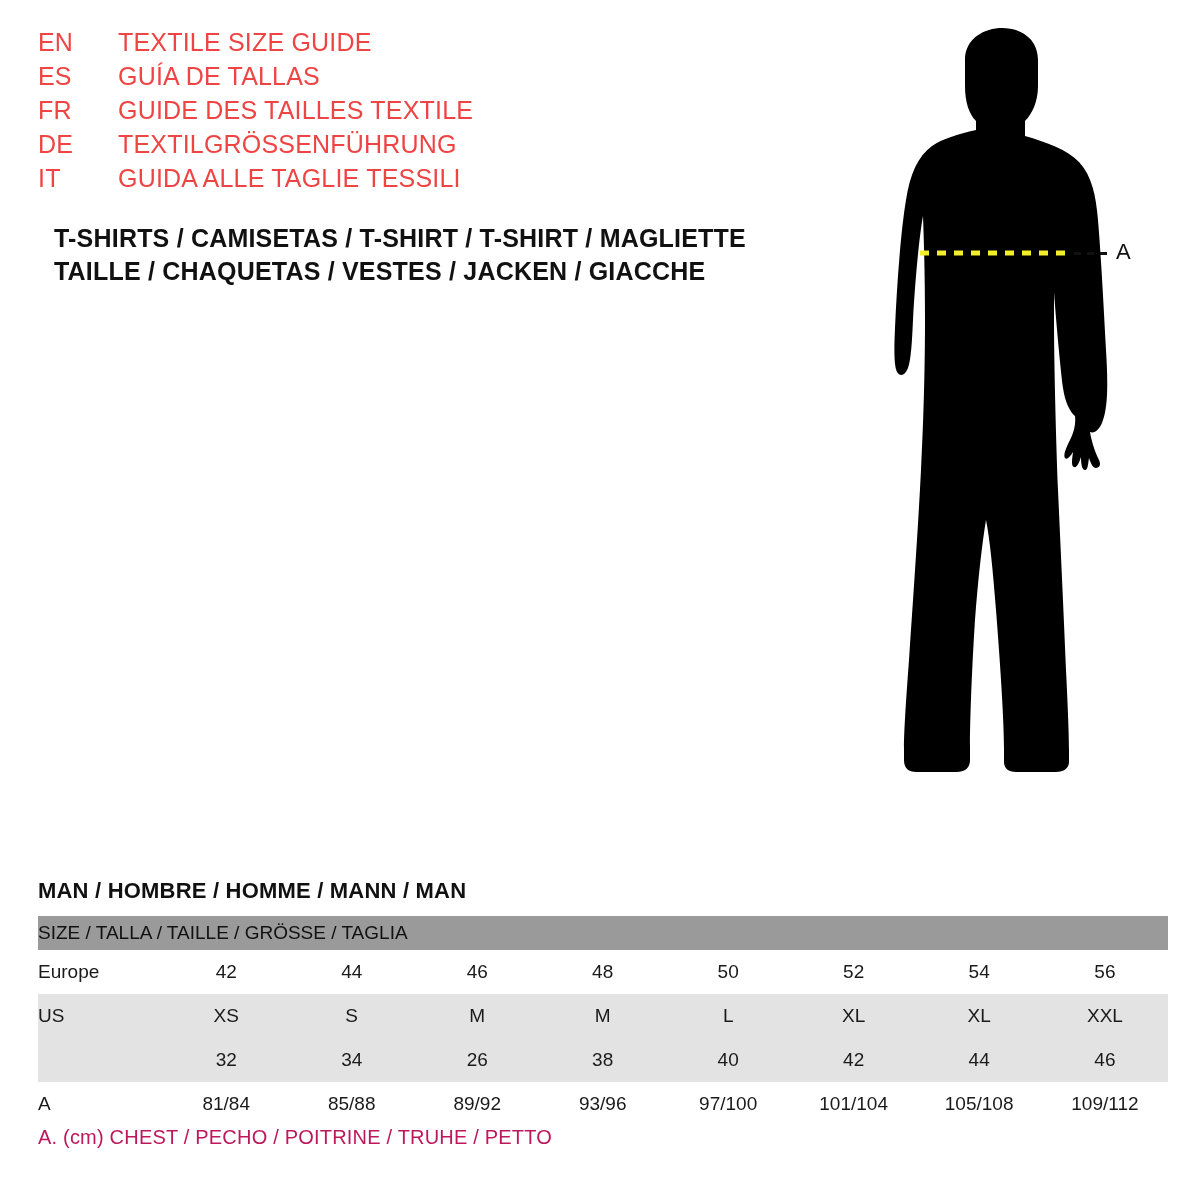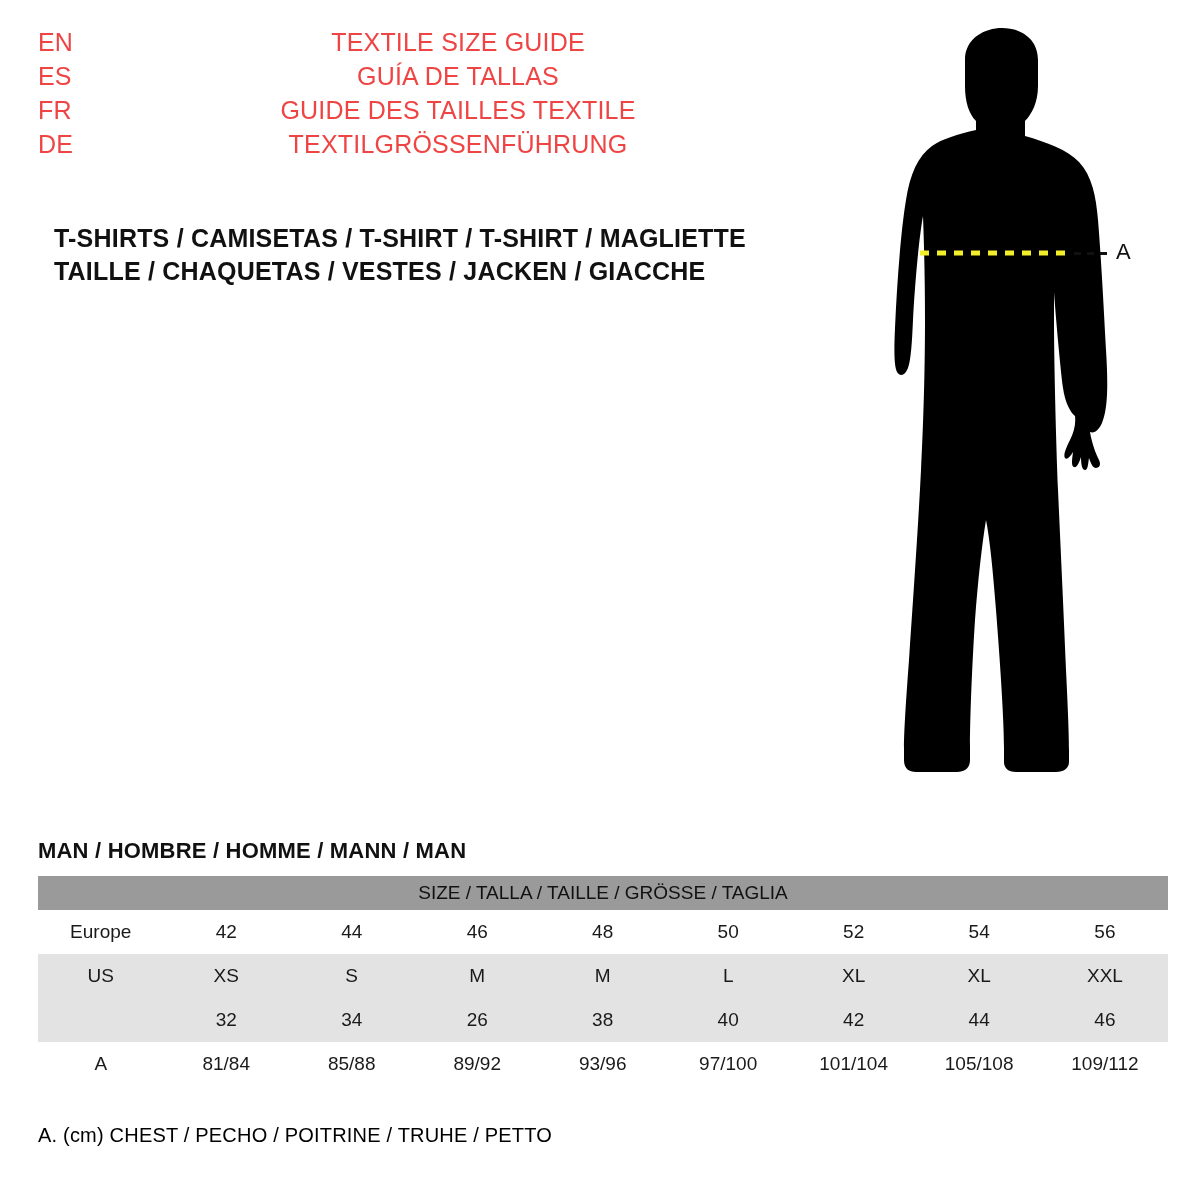--- a/index.html
+++ b/index.html
@@ -30,21 +30,20 @@
     font-size: 25px;
     letter-spacing: 0.2px;
     color: #ef4444;
   }
   .lang-code {
     width: 80px;
     flex: 0 0 80px;
   }
   .lang-text {
     flex: 1 1 auto;
-    text-align: center;
   }
 
   
   .categories {
     position: absolute;
     left: 54px;
     top: 222px;
     width: 800px;
   }
   .cat-line {
@@ -89,57 +88,57 @@
     left: 38px;
     top: 838px;
     width: 1130px;
   }
   .man-title {
     font-size: 22px;
     font-weight: bold;
     color: #111;
     margin-bottom: 12px;
     letter-spacing: 0.2px;
+    margin-top: 40px;
   }
   table.size-table {
     border-collapse: collapse;
     width: 1130px;
     table-layout: fixed;
   }
   table.size-table td {
     height: 44px;
     font-size: 19px;
     color: #1a1a1a;
     padding: 0;
     vertical-align: middle;
   }
   td.label-cell {
-    text-align: center;
+    text-align: left;
     padding-left: 8px;
     width: 168px;
   }
   td.val-cell {
     text-align: center;
   }
   tr.header-row td {
     background: #9a9a9a;
     color: #111;
     font-size: 19px;
     height: 34px;
   }
   tr.shade td {
     background: #e3e3e3;
   }
   tr.plain td {
     background: #ffffff;
   }
   .footnote {
-    margin-top: 38px;
     font-size: 20px;
-    color: #000000;
+    color: #be185d;
     letter-spacing: 0.2px;
   }
 </style>
 </head>
 <body>
 
 <div class="lang-block">
   <div class="lang-row">
     <span class="lang-code">EN</span>
     <span class="lang-text">TEXTILE SIZE GUIDE</span>
@@ -148,20 +147,24 @@
     <span class="lang-code">ES</span>
     <span class="lang-text">GUÍA DE TALLAS</span>
   </div>
   <div class="lang-row">
     <span class="lang-code">FR</span>
     <span class="lang-text">GUIDE DES TAILLES TEXTILE</span>
   </div>
   <div class="lang-row">
     <span class="lang-code">DE</span>
     <span class="lang-text">TEXTILGRÖSSENFÜHRUNG</span>
+  </div>
+  <div class="lang-row">
+    <span class="lang-code">IT</span>
+    <span class="lang-text">GUIDA ALLE TAGLIE TESSILI</span>
   </div>
 </div>
 
 <div class="categories">
   <div class="cat-line">T-SHIRTS / CAMISETAS / T-SHIRT / T-SHIRT / MAGLIETTE</div>
   <div class="cat-line">TAILLE / CHAQUETAS / VESTES / JACKEN / GIACCHE</div>
 </div>
 
 <div class="figure-wrap">
   <svg width="360" height="780" viewBox="0 0 360 780">

